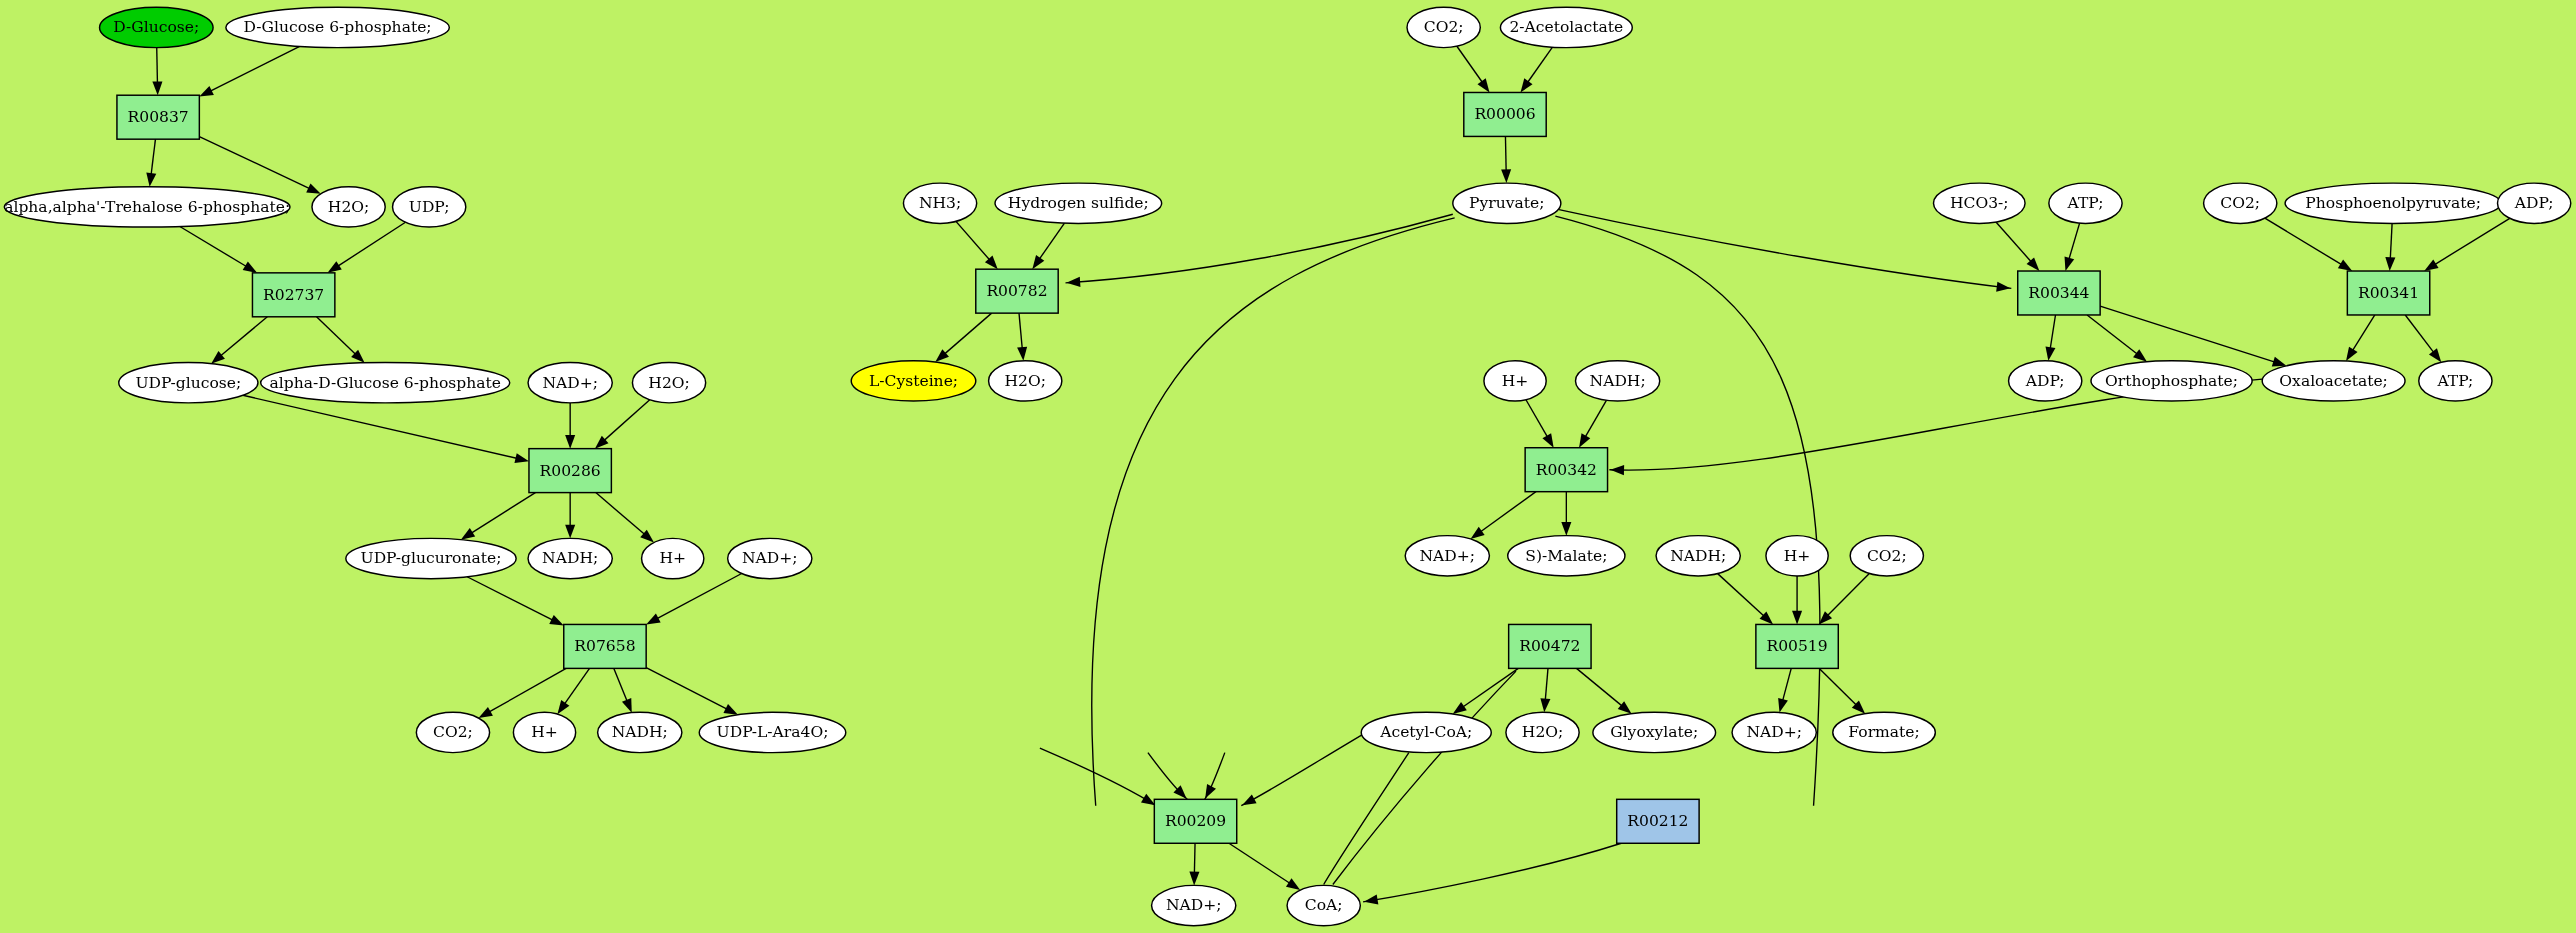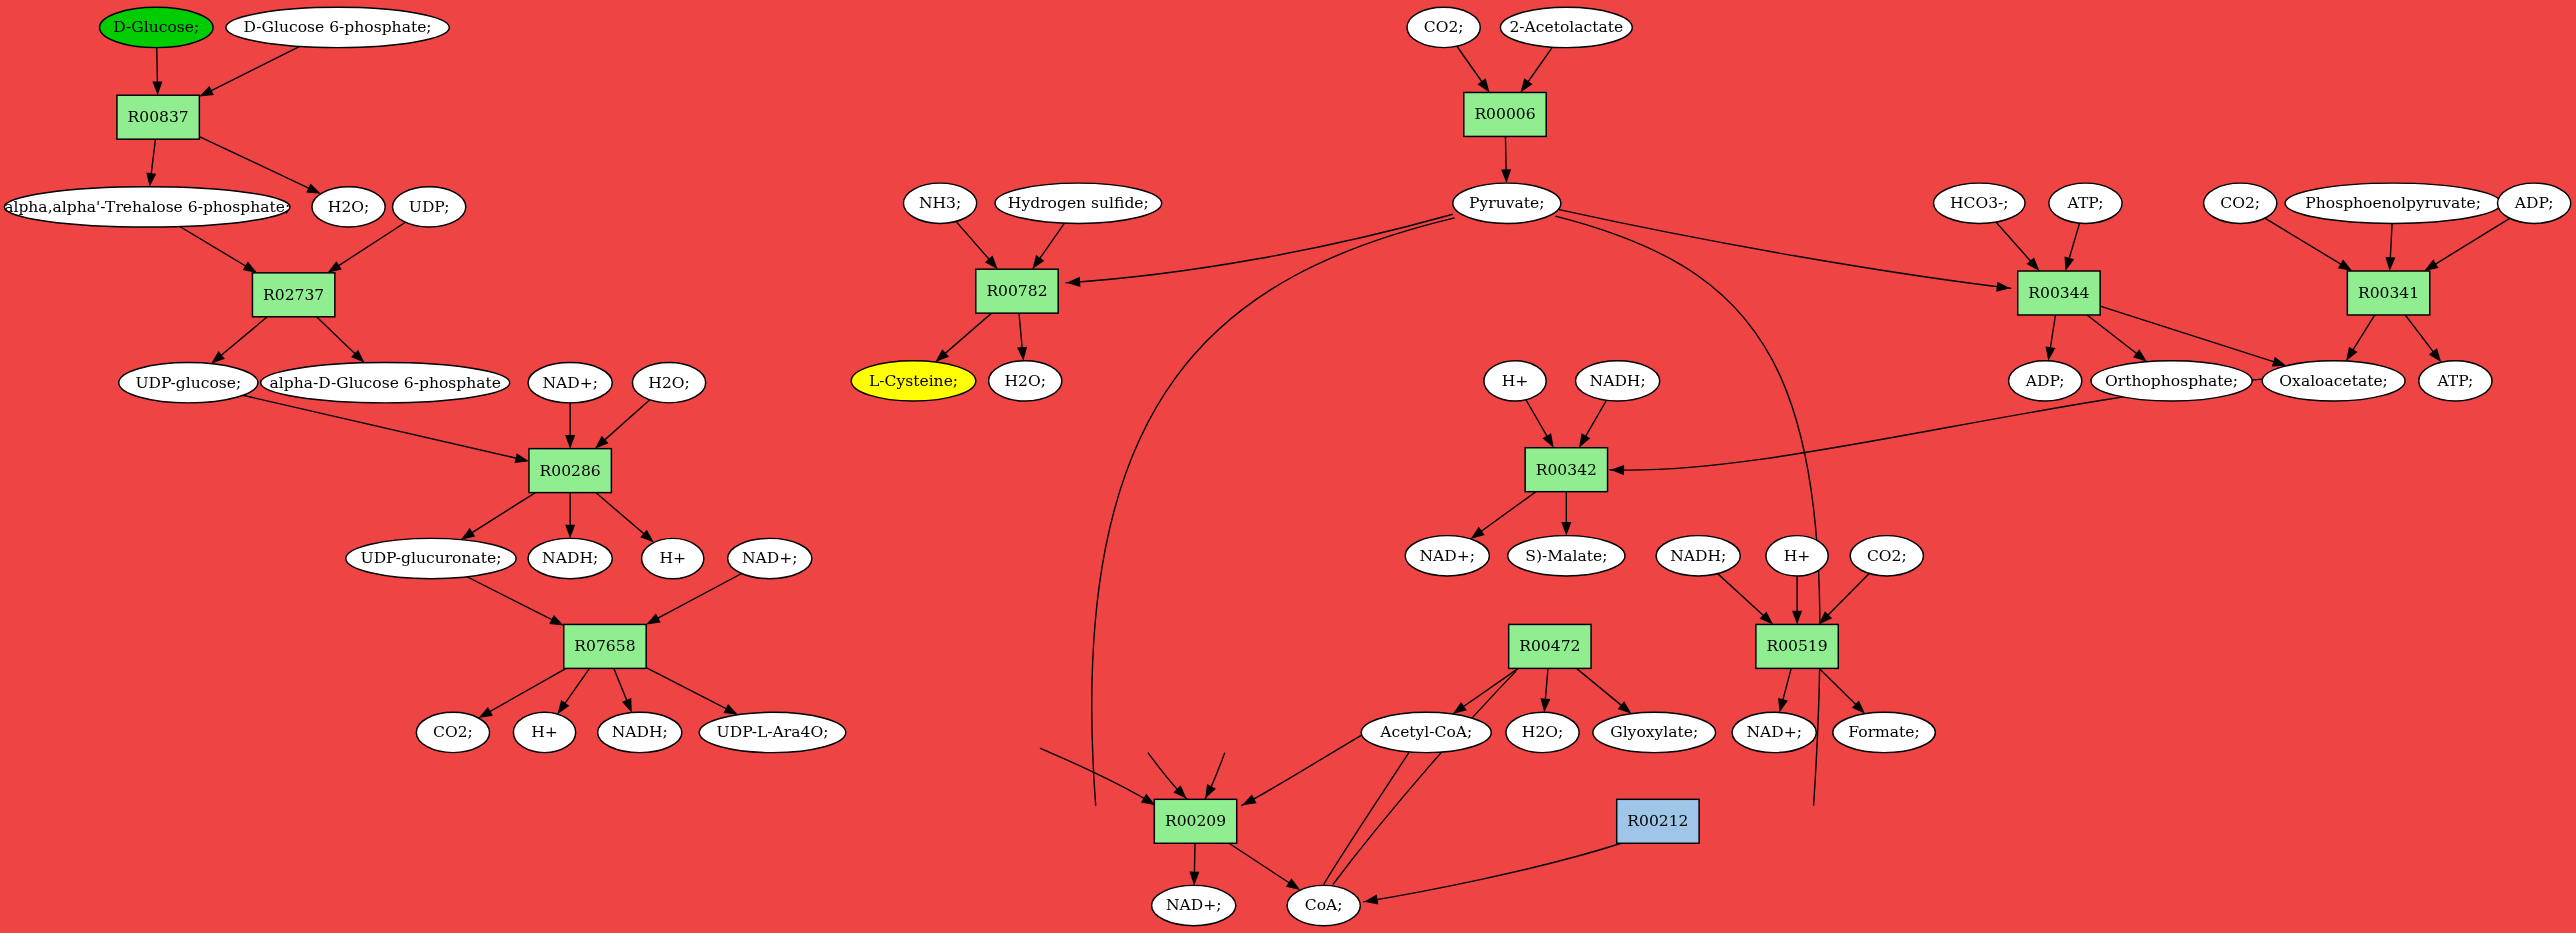--- a/index.html
+++ b/index.html
@@ -1,16 +1,16 @@
 <!DOCTYPE html>
 <html style="font-size:14.7px"><head>
 <meta charset="utf-8">
 <style>
   html,body{margin:0;padding:0;background:#ffffff;}
-  #stage{position:relative;width:2576px;height:933px;background:#ef4444;
+  #stage{position:relative;width:2576px;height:933px;background:#bef264;
          font-family:"DejaVu Serif","Liberation Serif",serif;}
   svg{position:absolute;left:0;top:0;width:2576px;height:933px;}
   text{font-family:"DejaVu Serif","Liberation Serif",serif;fill:#000;}
   .cmp-el{fill:#ffffff;stroke:#000000;stroke-width:1.6;}
   .cmp-el.hl-green{fill:#00cc00;}
   .cmp-el.hl-yellow{fill:#ffff00;}
   .rx-box{fill:#90ee90;stroke:#000000;stroke-width:1.6;}
   .rx-box.blue{fill:#9fc5e8;}
   .lbl{font-size:17px;text-anchor:middle;dominant-baseline:middle;}
   .edge{fill:none;stroke:#000000;stroke-width:1.5;}

